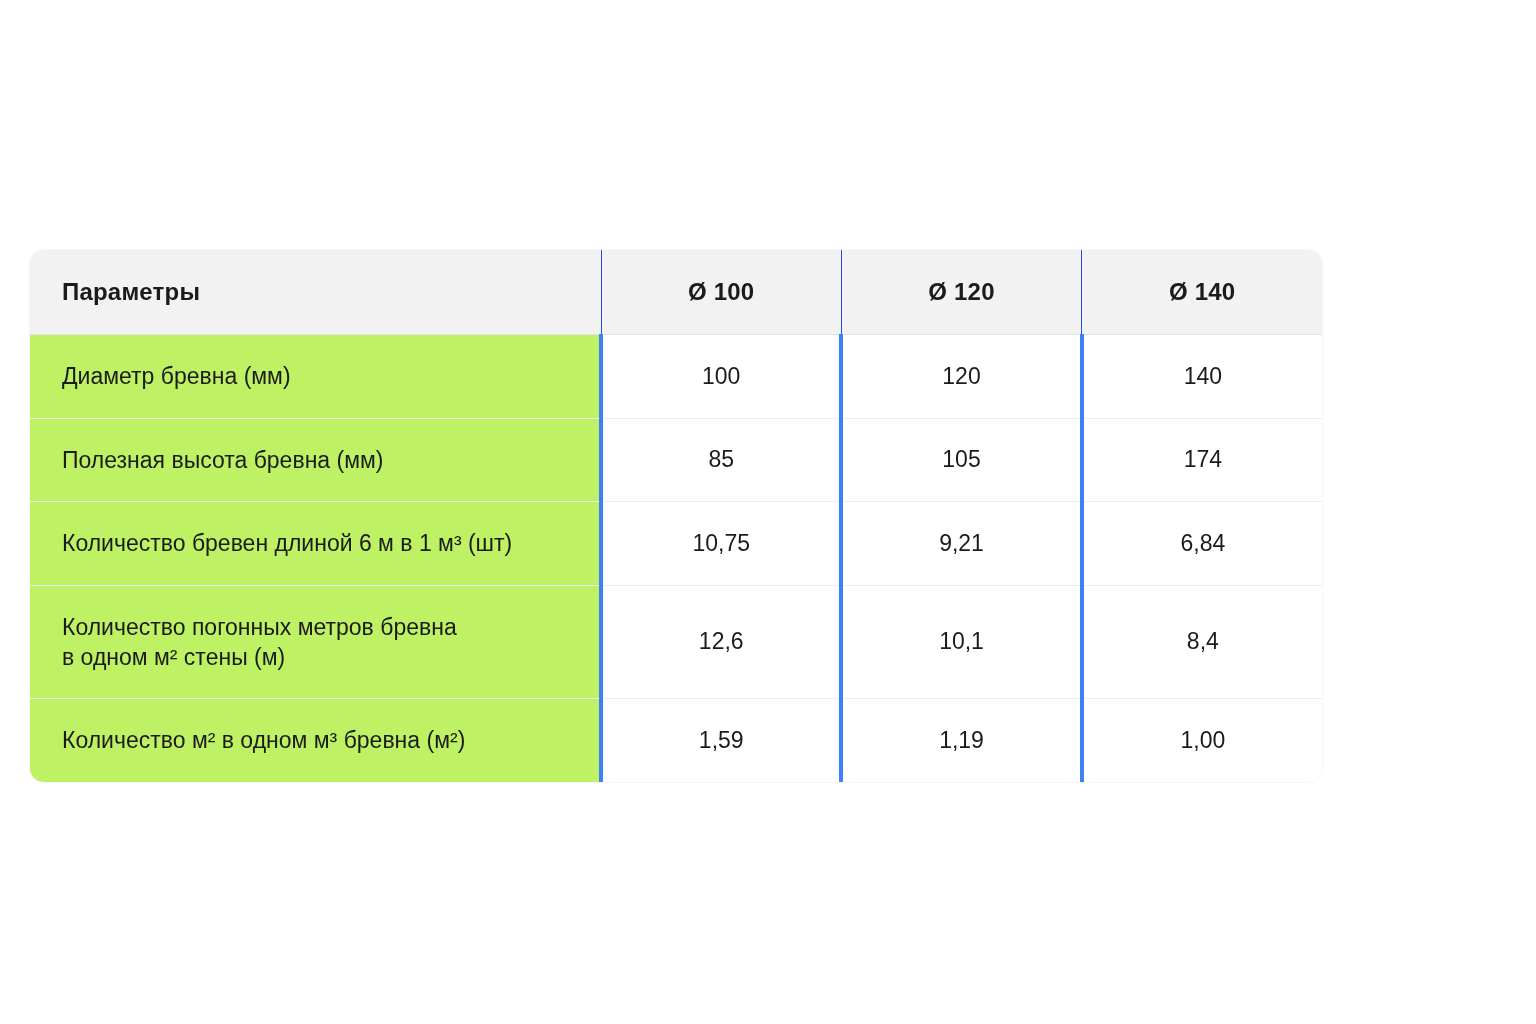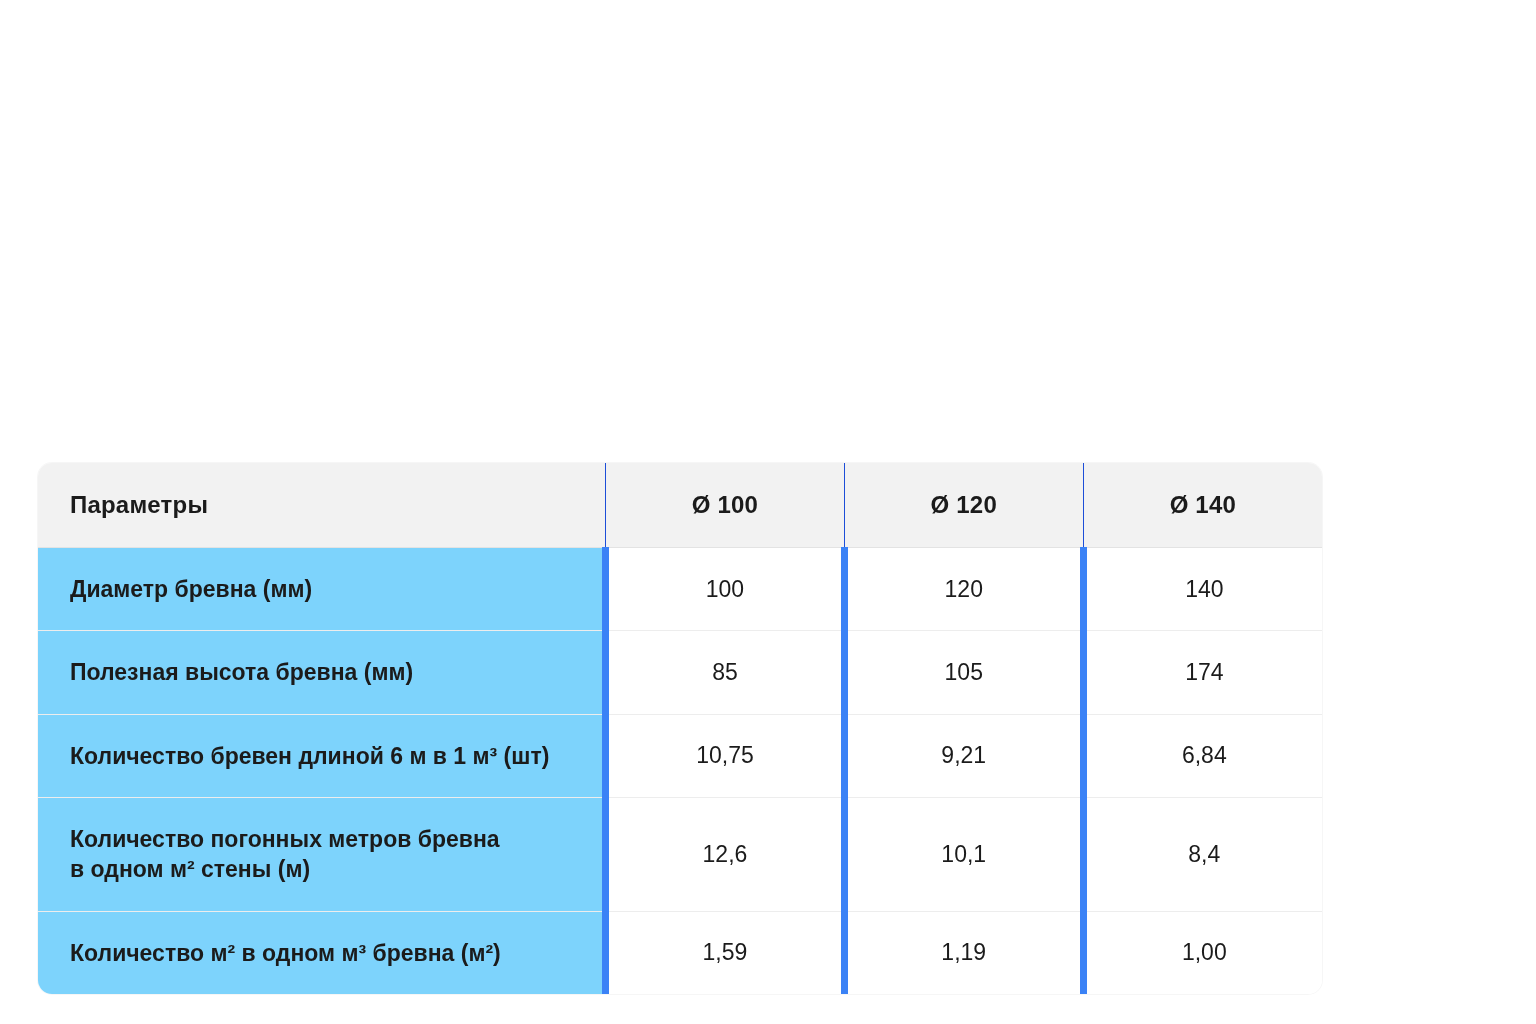--- a/index.html
+++ b/index.html
@@ -9,23 +9,23 @@
     width: 1536px;
     height: 1024px;
     font-family: "Liberation Sans", sans-serif;
   }
 
   .page {
     width: 1352px;
     height: 1024px;
     box-sizing: border-box;
     display: flex;
-    align-items: flex-end;
+    align-items: center;
     justify-content: center;
-    padding: 38px 30px 30px 38px;
+    padding: 38px 30px 30px 30px;
     background: #ffffff;
   }
 
   .table-card {
     width: 1426px;
     border-radius: 14px;
     overflow: hidden;
     background: #ffffff;
     box-shadow: 0 0 0 1px rgba(0,0,0,0.035);
   }
@@ -67,29 +67,29 @@
     text-align: center;
     background: #ffffff;
   }
 
   table.spec tbody tr:last-child td {
     border-bottom: none;
   }
 
   table.spec tbody td.param {
     text-align: left;
-    font-weight: bold;
-    background: #7dd3fc;
+    font-weight: normal;
+    background: #bef264;
     padding-left: 32px;
     padding-right: 18px;
     line-height: 1.32;
   }
 
   table.spec tbody td.col-sep {
-    border-left: 7px solid #3b82f6;
+    border-left: 4px solid #3b82f6;
   }
 
   .param-line {
     display: block;
   }
 </style>
 </head>
 <body>
 
 <div class="page">

